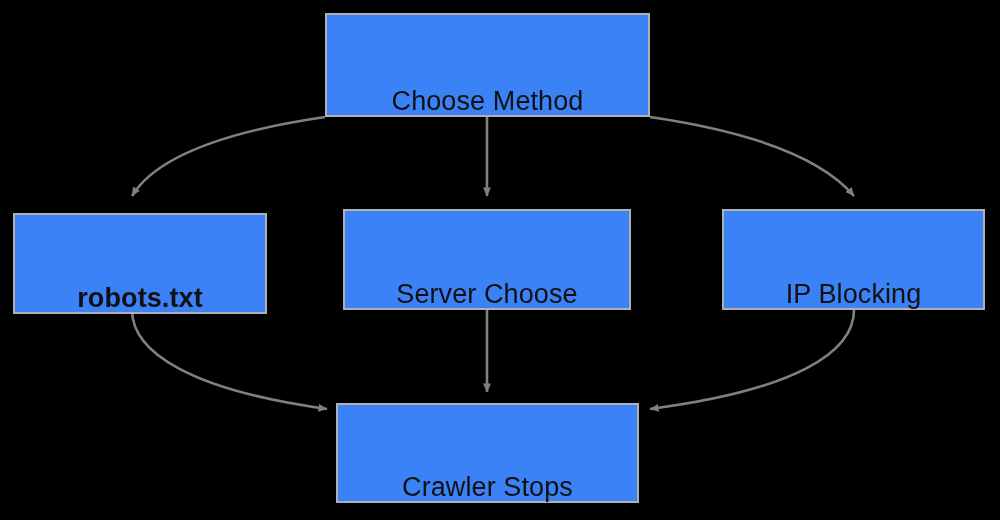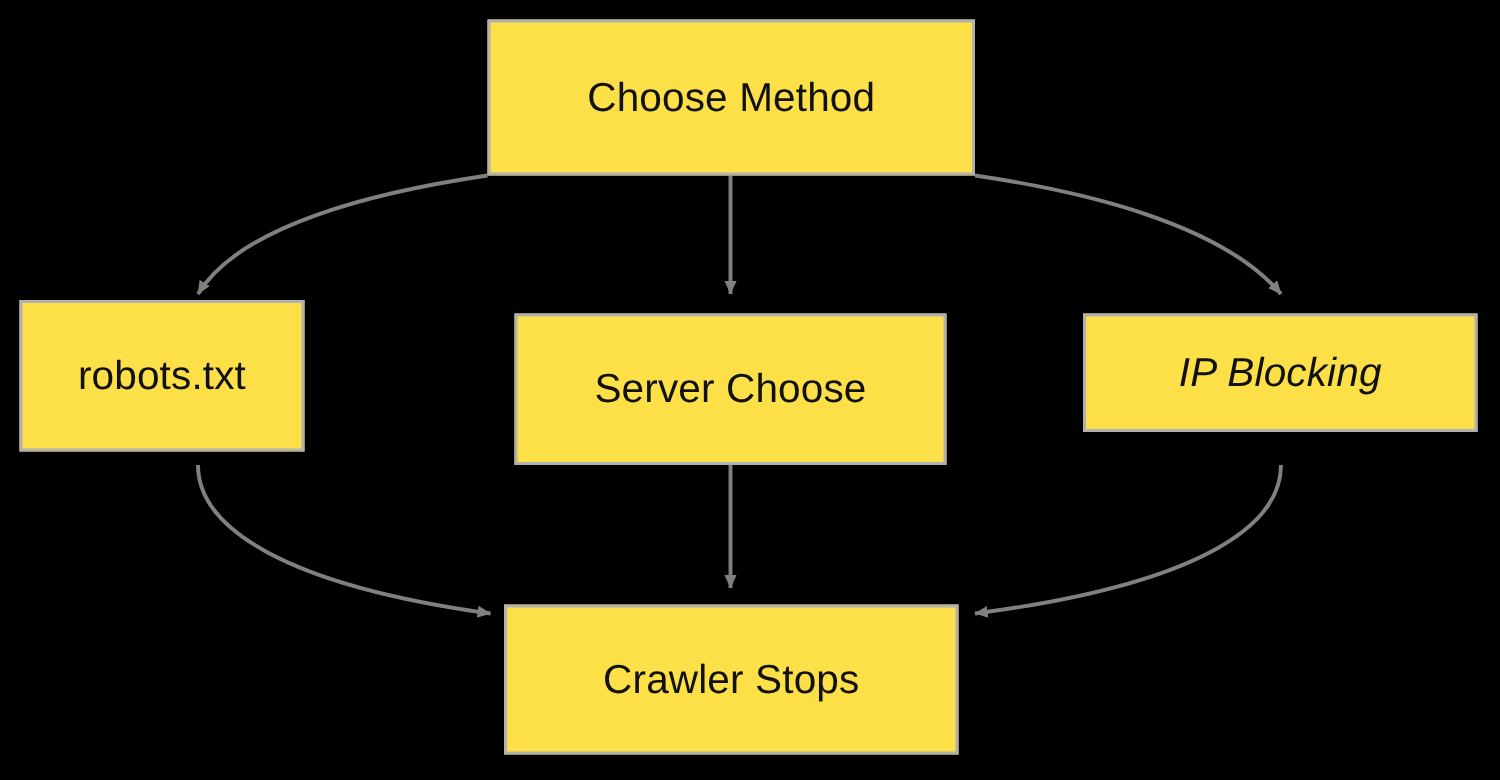--- a/index.html
+++ b/index.html
@@ -18,39 +18,39 @@
   #edges {
     position: absolute;
     left: 0;
     top: 0;
     width: 1000px;
     height: 520px;
   }
   .node {
     position: absolute;
     box-sizing: border-box;
-    background: #fde047;
+    background: #3b82f6;
     border: 2px solid #b1b1b1;
     display: flex;
-    align-items: center;
+    align-items: flex-end;
     justify-content: center;
     z-index: 2;
   }
   .node-label {
     font-family: "Liberation Sans", sans-serif;
     font-size: 27px;
     color: #111111;
     line-height: 1;
     letter-spacing: 0.1px;
     white-space: nowrap;
   }
   #node-choose-method { left: 325px; top: 13px; width: 325px; height: 104px; }
-  #node-robots-txt    { left: 13px;  top: 200px; width: 190px; height: 101px; }
+  #node-robots-txt    { left: 13px;  top: 213px; width: 254px; height: 101px; font-weight: bold; }
   #node-server-rules  { left: 343px; top: 209px; width: 288px; height: 101px; }
-  #node-ip-blocking   { left: 722px; top: 209px; width: 263px; height: 79px; font-style: italic; }
+  #node-ip-blocking   { left: 722px; top: 209px; width: 263px; height: 101px; }
   #node-crawler-stops { left: 336px; top: 403px; width: 303px; height: 100px; }
 </style>
 </head>
 <body>
 
 <div id="canvas">
 
   <svg id="edges" viewBox="0 0 1000 520" xmlns="http://www.w3.org/2000/svg">
     <defs>
       <marker id="arrowhead" markerWidth="10" markerHeight="10" refX="8.6" refY="4" orient="auto" markerUnits="userSpaceOnUse">

